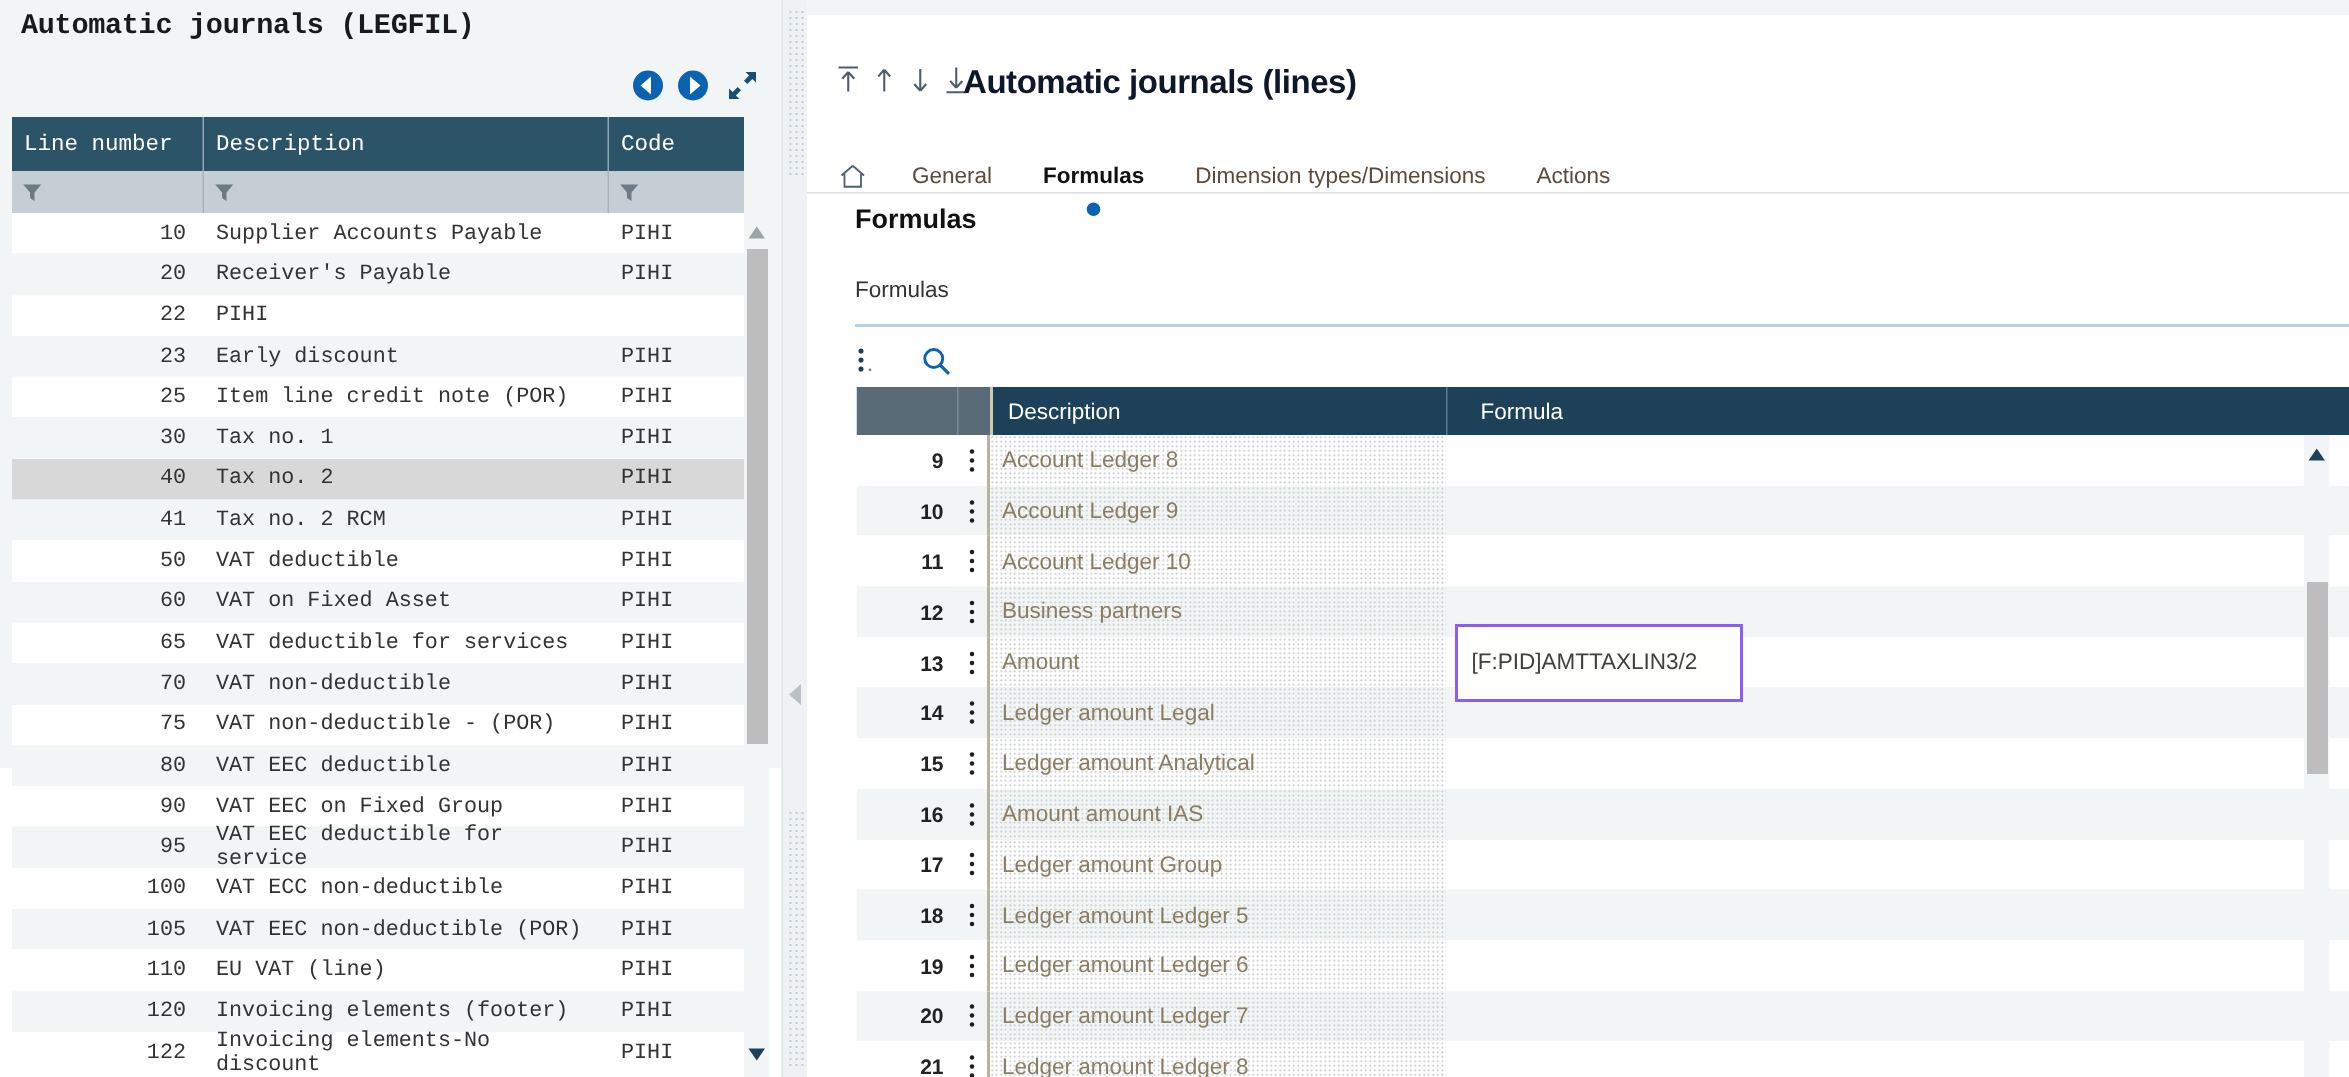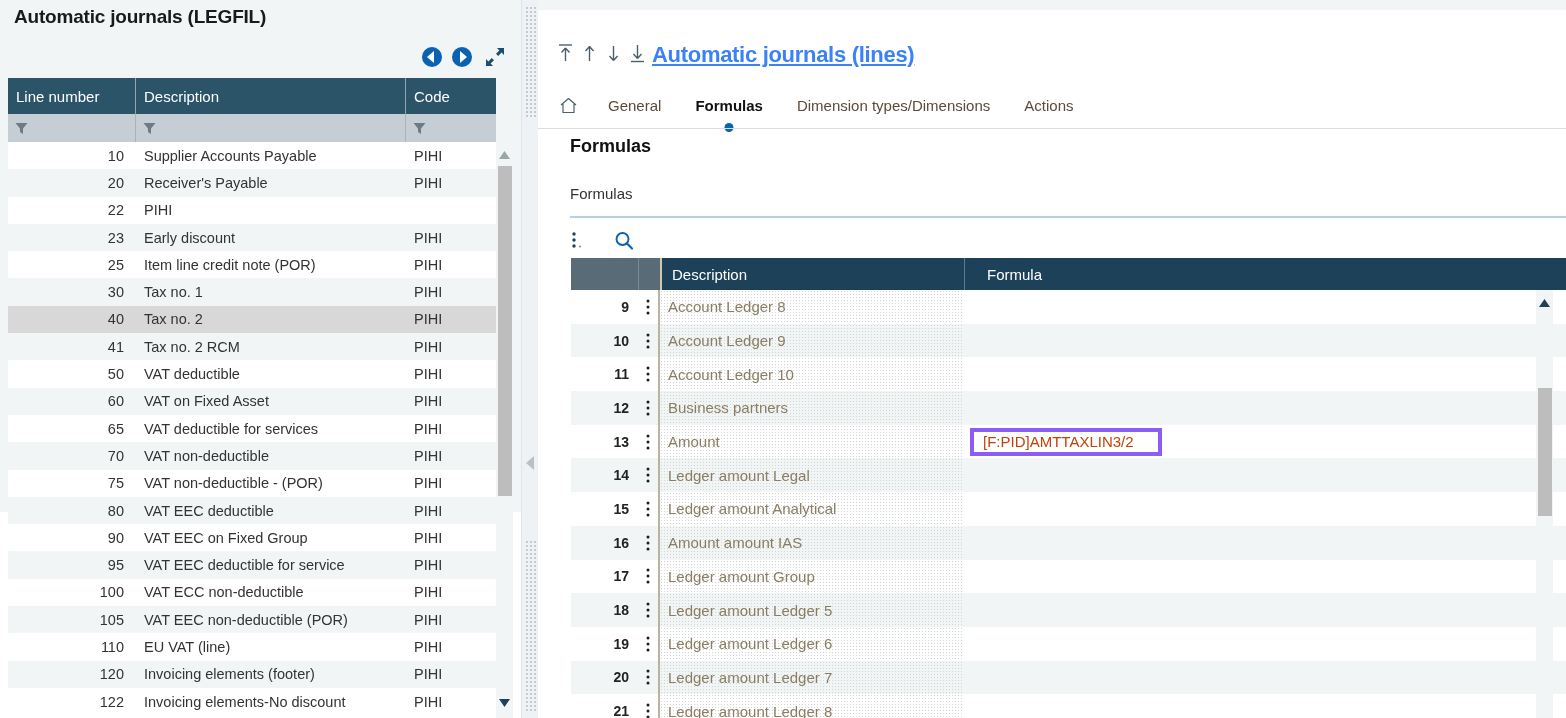--- a/index.html
+++ b/index.html
@@ -10,20 +10,21 @@
     overflow: hidden;
   }
   .app { position: relative; width: 1566px; height: 718px; display: flex; }
 
   
   .left-panel {
     position: relative;
     width: 521px; height: 512px;
     background: #f1f5f6;
     flex: 0 0 521px;
+    font-family: Liberation Mono, monospace;
   }
   .left-title {
     position: absolute; left: 14px; top: 6px;
     font-size: 19px; font-weight: bold; color: #1a1a1a;
     letter-spacing: -0.2px;
   }
   .left-navicons {
     position: absolute; right: 16px; top: 46px;
     display: flex; align-items: center; gap: 8px;
   }
@@ -104,28 +105,27 @@
   }
   .rp-topline { position:absolute; left:0; top:0; width:100%; height:10px; background:#f1f5f6; }
 
   .rec-nav {
     position: absolute; left: 20px; top: 42px;
     display: flex; align-items: center; gap: 9px;
   }
   .rec-nav svg { width: 15px; height: 22px; display: block; cursor: pointer; }
 
   .rp-title {
-    position: absolute; left: 114px; top: 42px;
-    font-size: 22px; font-weight: bold; color: #3b82f6;
+    position: absolute; left: 104px; top: 42px;
+    font-size: 22px; font-weight: bold; color: #0f172a;
     letter-spacing: -0.3px;
-    text-decoration: underline;
   }
 
   .tabs {
-    position: absolute; left: 20px; top: 88px;
+    position: absolute; left: 20px; top: 100px;
     display: flex; align-items: center; gap: 0;
     height: 34px;
   }
   .tab {
     font-size: 15px; color: #5c4a3a; padding: 0 17px;
     display: flex; align-items: center; height: 34px; cursor: pointer;
     white-space: nowrap;
   }
   .tab.home { padding: 0 14px 0 2px; }
   .tab.active { color: #111; font-weight: bold; position: relative; }
@@ -197,24 +197,24 @@
     width: 304px; display: flex; align-items: center; padding-left: 8px;
     font-size: 15px; color: #8a7d63;
     background-image: radial-gradient(#d2d6d2 0.6px, transparent 0.7px);
     background-size: 3px 3px;
   }
   .rg-form {
     flex: 1; display: flex; align-items: center; padding-left: 6px;
     position: relative;
   }
   .formula-cell {
-    border: 4px solid #8b5cf6; background: #fffffe;
-    height: 28px; width: 192px; margin-left: 0px;
+    border: 2px solid #8b5cf6; background: #fffffe;
+    height: 52px; width: 192px; margin-left: 0px;
     display: flex; align-items: center; padding-left: 9px;
-    font-size: 15px; color: #c2410c;
+    font-size: 15px; color: #404040;
     position: relative; z-index: 5;
   }
 
   
   .rg-sb {
     position: absolute; left: 1536px; top: 290px;
     width: 17px; height: 428px; background: #f1f5f6;
   }
   .rg-sb-thumb {
     position: absolute; left: 2px; top: 98px;

